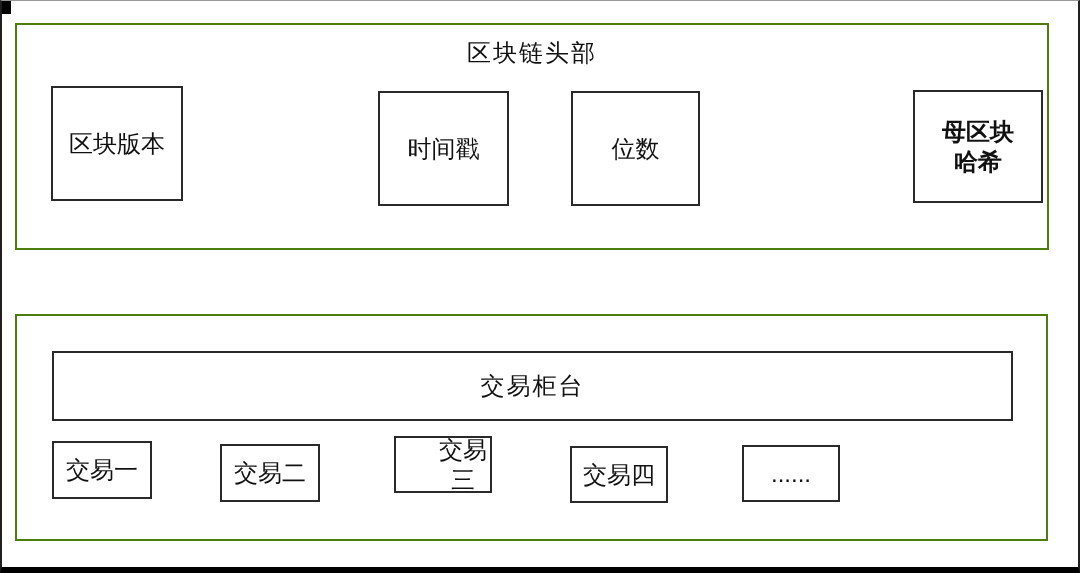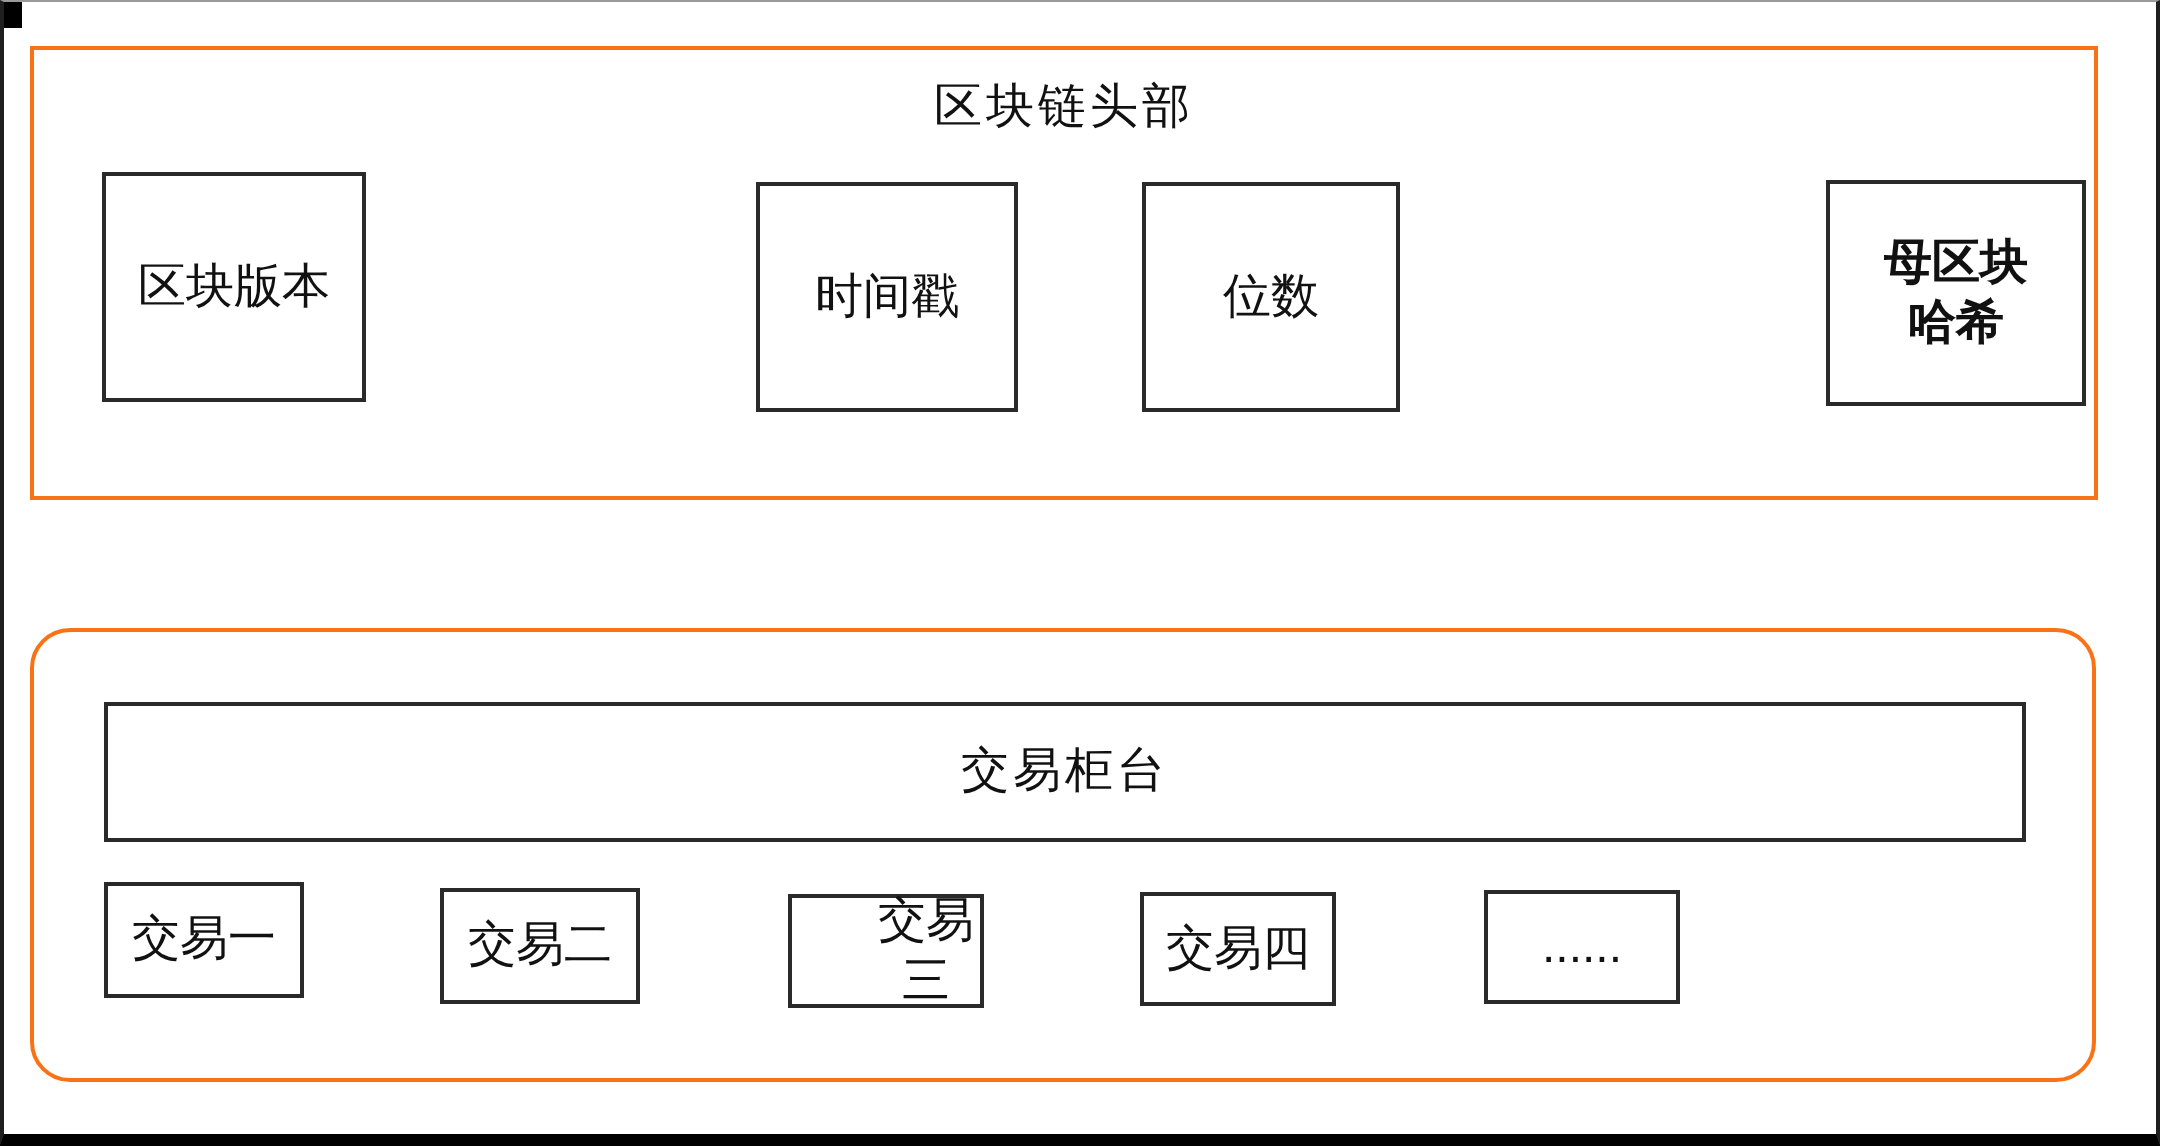--- a/index.html
+++ b/index.html
@@ -21,25 +21,25 @@
   }
   .corner-mark {
     position: absolute;
     left: 0; top: 0;
     width: 9px; height: 13px;
     background: #000000;
   }
   .section {
     position: absolute;
     box-sizing: border-box;
-    border: 2px solid #f97316;
+    border: 2px solid #4d7c0f;
     background: #ffffff;
   }
   .section-header { left: 13px; top: 22px; width: 1034px; height: 227px; }
-  .section-body   { left: 13px; top: 313px; width: 1033px; height: 227px; border-radius: 20px; }
+  .section-body   { left: 13px; top: 313px; width: 1033px; height: 227px; }
 
   .section-title {
     position: absolute;
     left: 0; top: 12px;
     width: 100%;
     text-align: center;
     font-size: 24px;
     color: #111111;
     letter-spacing: 2px;
   }
@@ -63,21 +63,21 @@
   .fb-2 { left: 345px; top: 66px; width: 131px; height: 115px; }
   .fb-3 { left: 538px; top: 66px; width: 129px; height: 115px; }
   .fb-4 { left: 709px; top: 66px; width: 128px; height: 116px; }
   .fb-5 { left: 880px; top: 65px; width: 130px; height: 113px; }
   .fb-5 .wrap-narrow { display: inline-block; max-width: 80px; font-weight: bold; }
 
   
   .banner { left: 19px; top: 35px; width: 961px; height: 70px; letter-spacing: 2px; }
   .tx-0 { left: 19px;  top: 125px; width: 100px; height: 58px; }
   .tx-1 { left: 187px; top: 128px; width: 100px; height: 58px; }
-  .tx-2 { left: 361px; top: 131px; width: 98px;  height: 57px; padding-left: 40px; }
+  .tx-2 { left: 361px; top: 120px; width: 98px;  height: 57px; padding-left: 40px; }
   .tx-3 { left: 537px; top: 130px; width: 98px;  height: 57px; }
   .tx-4 { left: 709px; top: 129px; width: 98px;  height: 57px; }
   .tx-5 { left: 880px; top: 130px; width: 99px;  height: 57px; }
 </style>
 </head>
 <body>
 
 <div class="page">
   <div class="corner-mark"></div>
 

